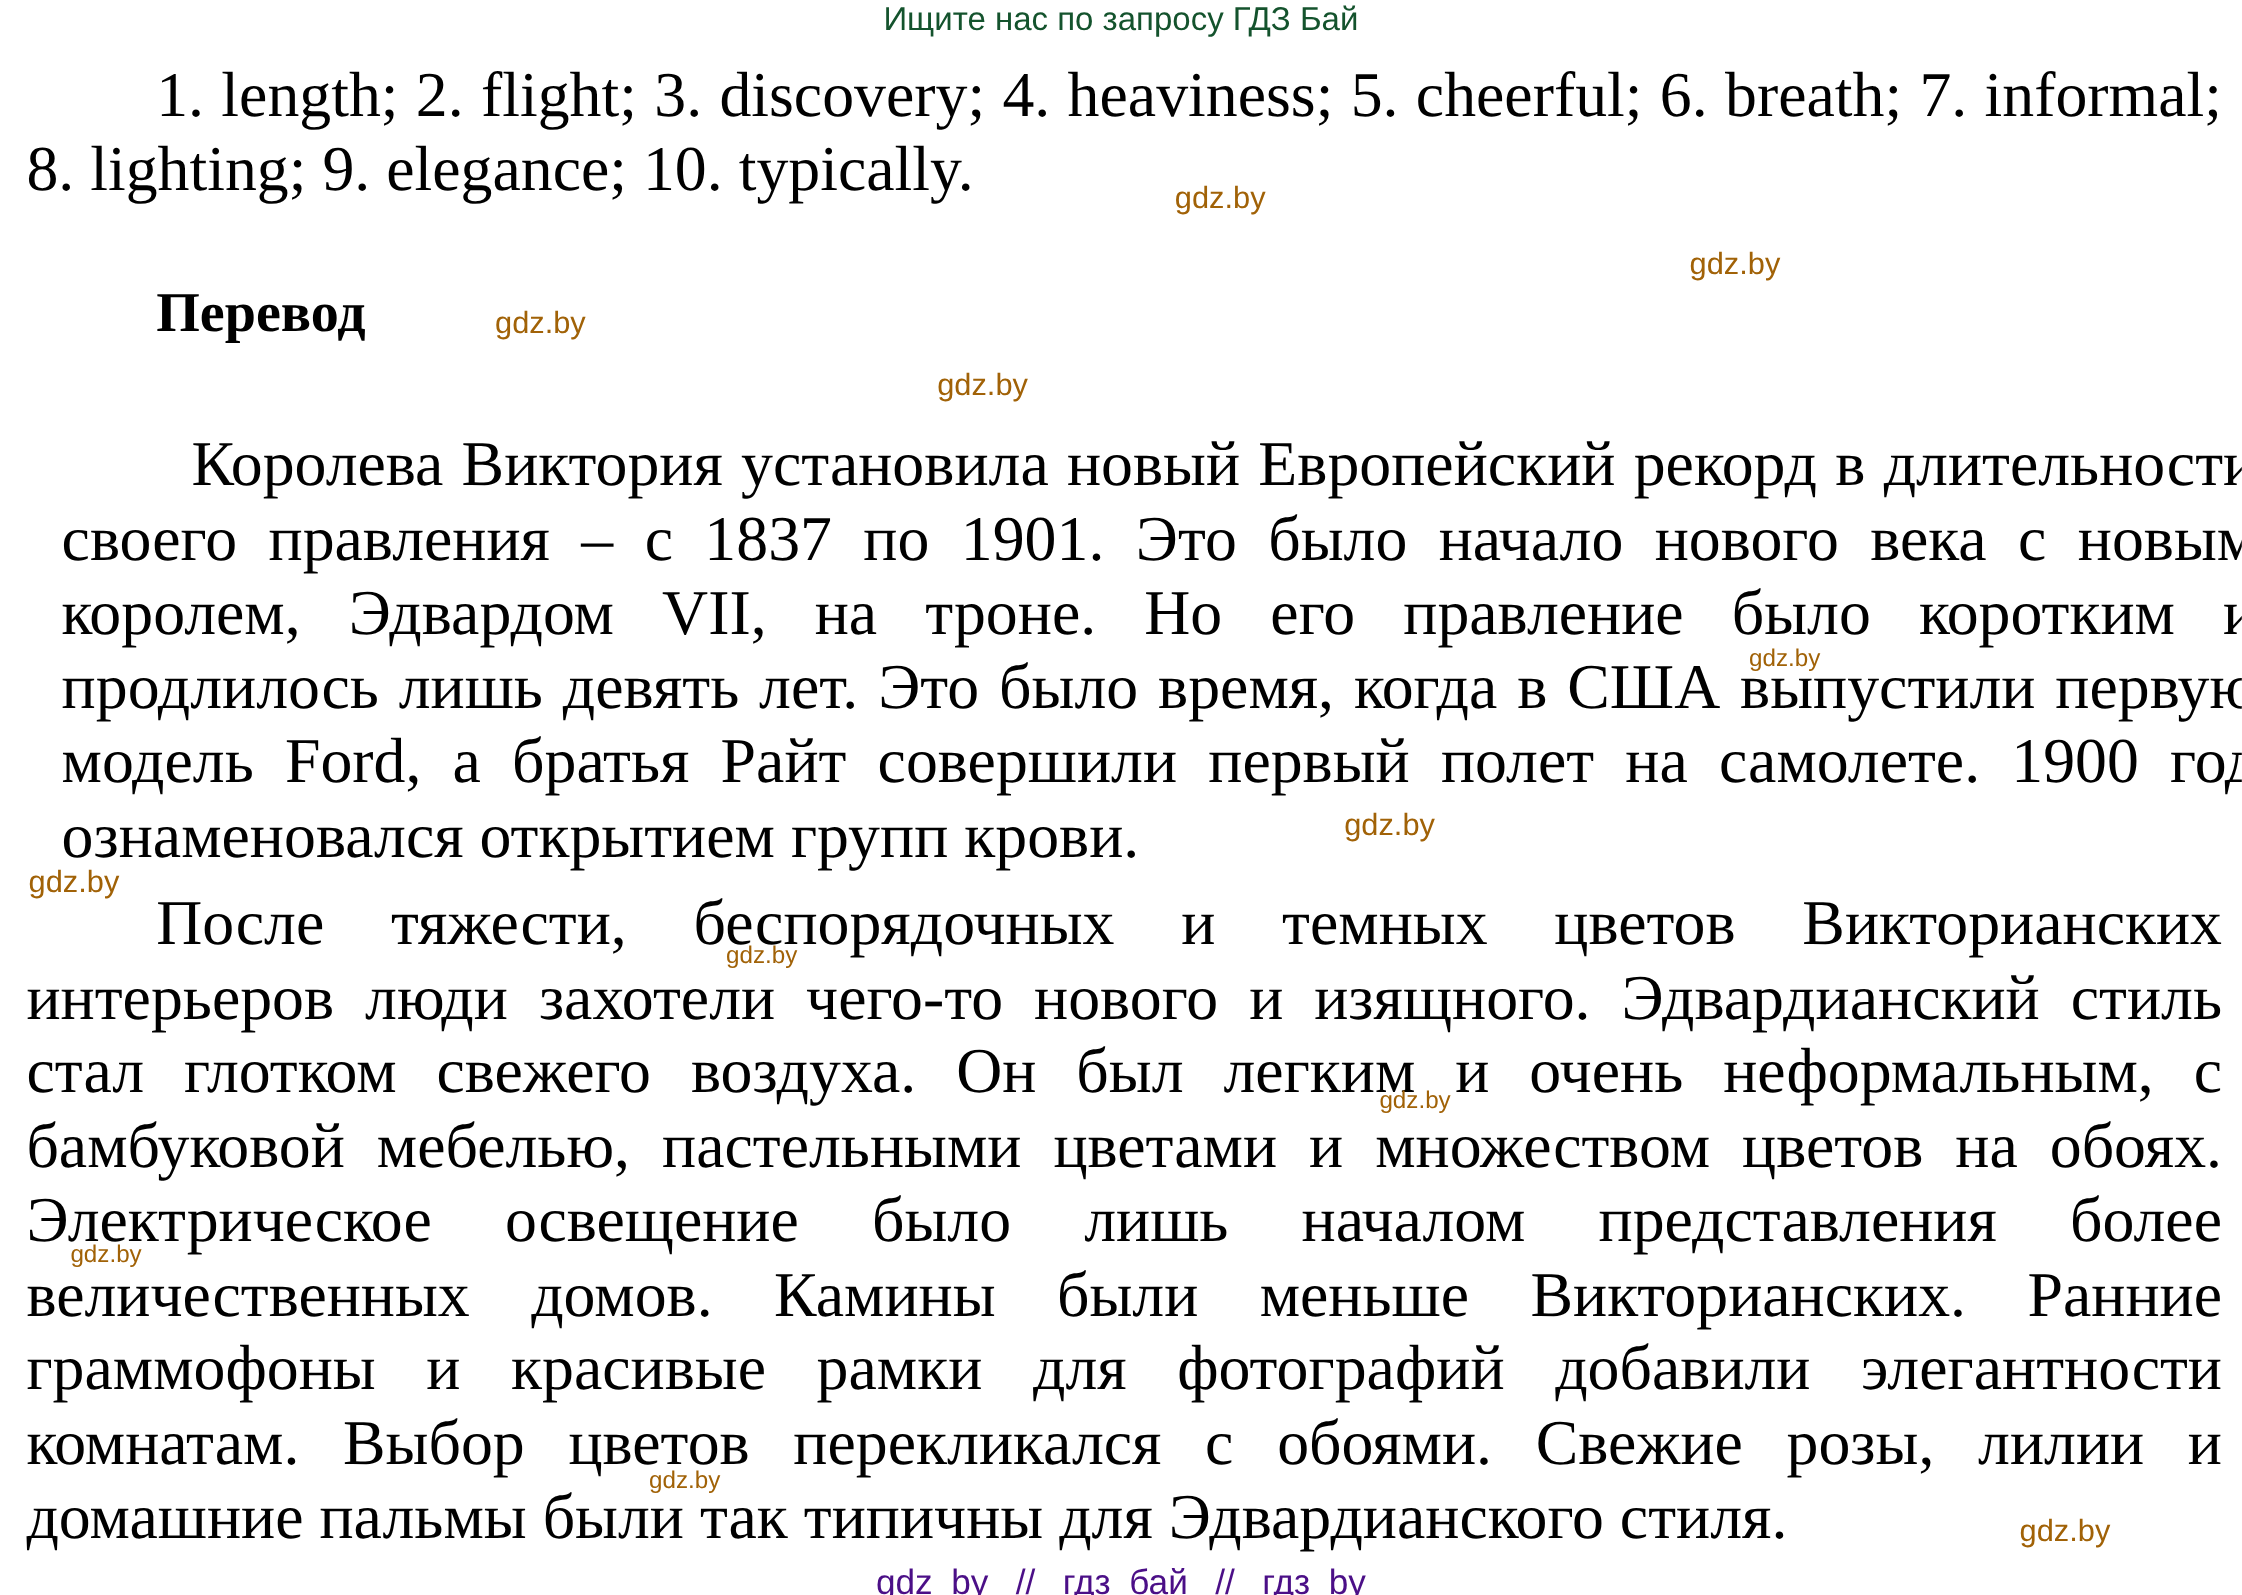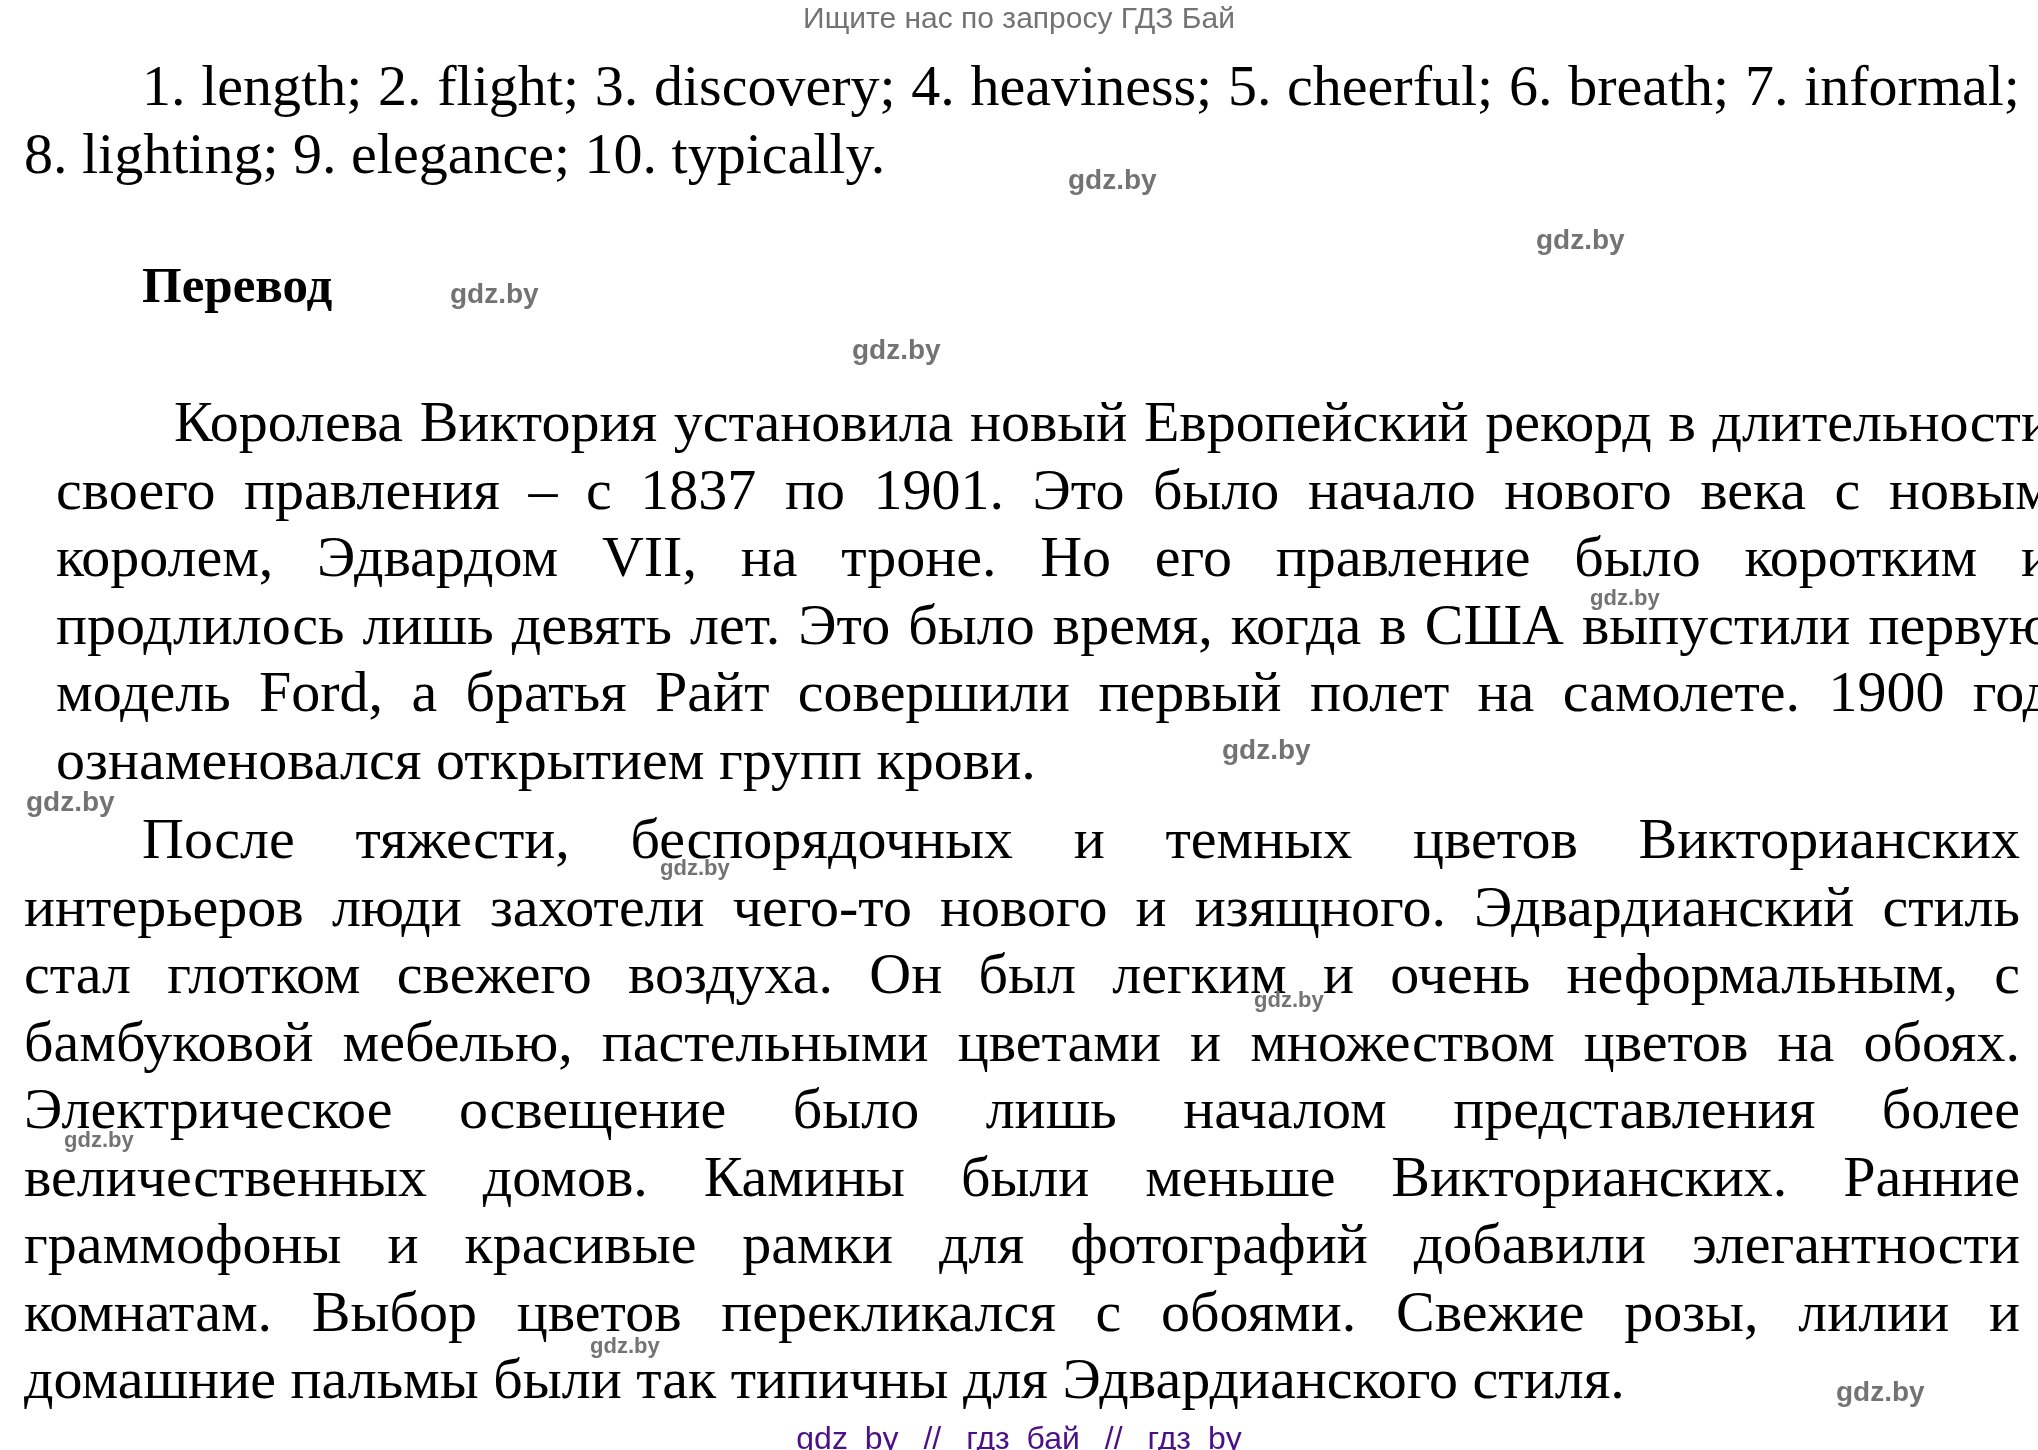--- a/index.html
+++ b/index.html
@@ -1,37 +1,37 @@
 <!DOCTYPE html>
 <html><head>
 <meta charset="utf-8">
 <style>
   html, body { margin: 0; padding: 0; background: #ffffff; }
   body { width: 2038px; height: 1450px; position: relative; overflow: hidden; color: #000; }
   .banner {
     position: absolute; top: 0; left: 0; width: 2038px; text-align: center;
-    font-family: "Liberation Sans", sans-serif; font-size: 30px; color: #737373;
+    font-family: "Liberation Sans", sans-serif; font-size: 30px; color: #14532d;
     line-height: 36px;
   }
   .serif { font-family: "Liberation Serif", serif; font-size: 58px; line-height: 67.5px; }
   .block {
     position: absolute; left: 24px; width: 1996px; text-align: justify;
     text-align-last: left;
   }
   .indent { text-indent: 118px; }
   .answers { top: 52px; }
   .heading {
     position: absolute; left: 142px; top: 252px; font-family: "Liberation Serif", serif;
     font-weight: bold; font-size: 51px; line-height: 67px;
   }
   .para1 { top: 388px; margin-left: 32px; }
   .para2 { top: 805px; }
   .wm {
-    position: absolute; font-family: "Liberation Sans", sans-serif; font-size: 28px; color: #737373;
-    line-height: 32px; white-space: nowrap; font-weight: bold;
+    position: absolute; font-family: "Liberation Sans", sans-serif; font-size: 28px; color: #a16207;
+    line-height: 32px; white-space: nowrap;
   }
   .wm-small { font-size: 22px; }
   .footer {
     position: absolute; top: 1420px; left: 0; width: 2038px; text-align: center;
     font-family: "Liberation Sans", sans-serif; font-size: 32px; color: #4b0f87; line-height: 36px;
     word-spacing: 8px;
   }
   .footer span { margin: 0 4px; }
 </style>
 </head>

